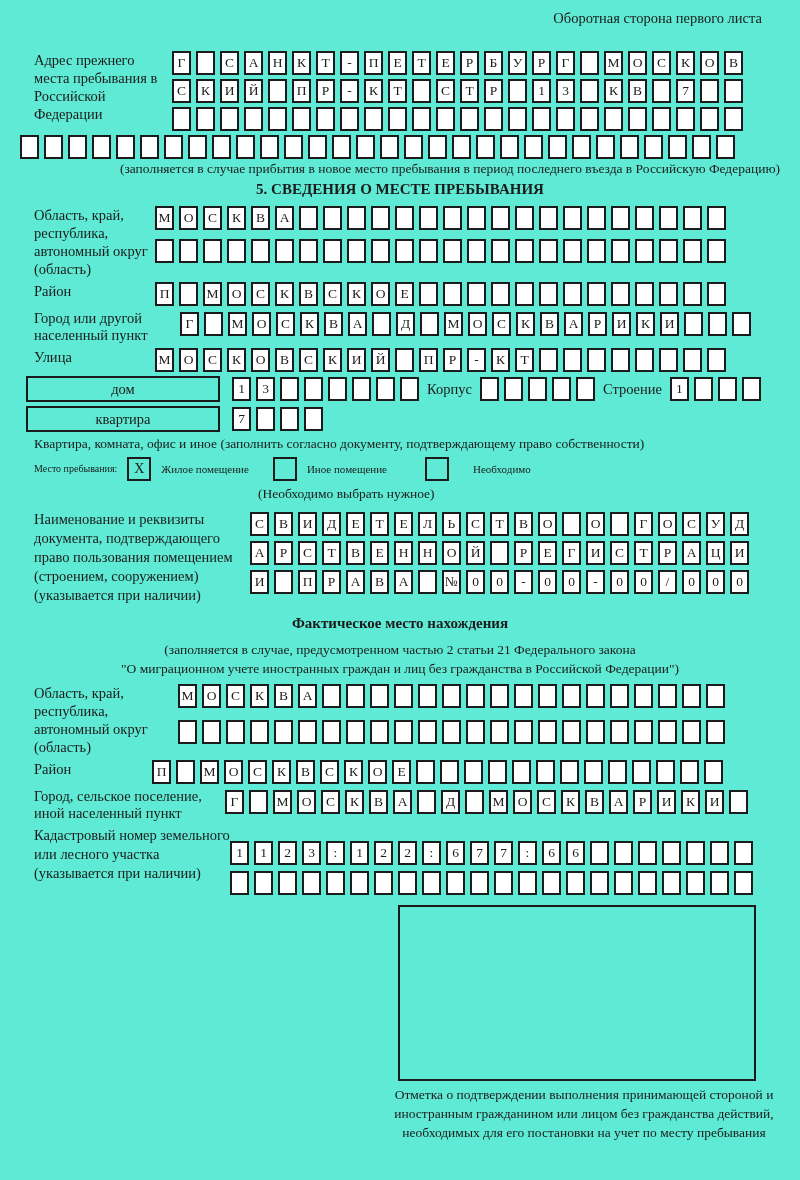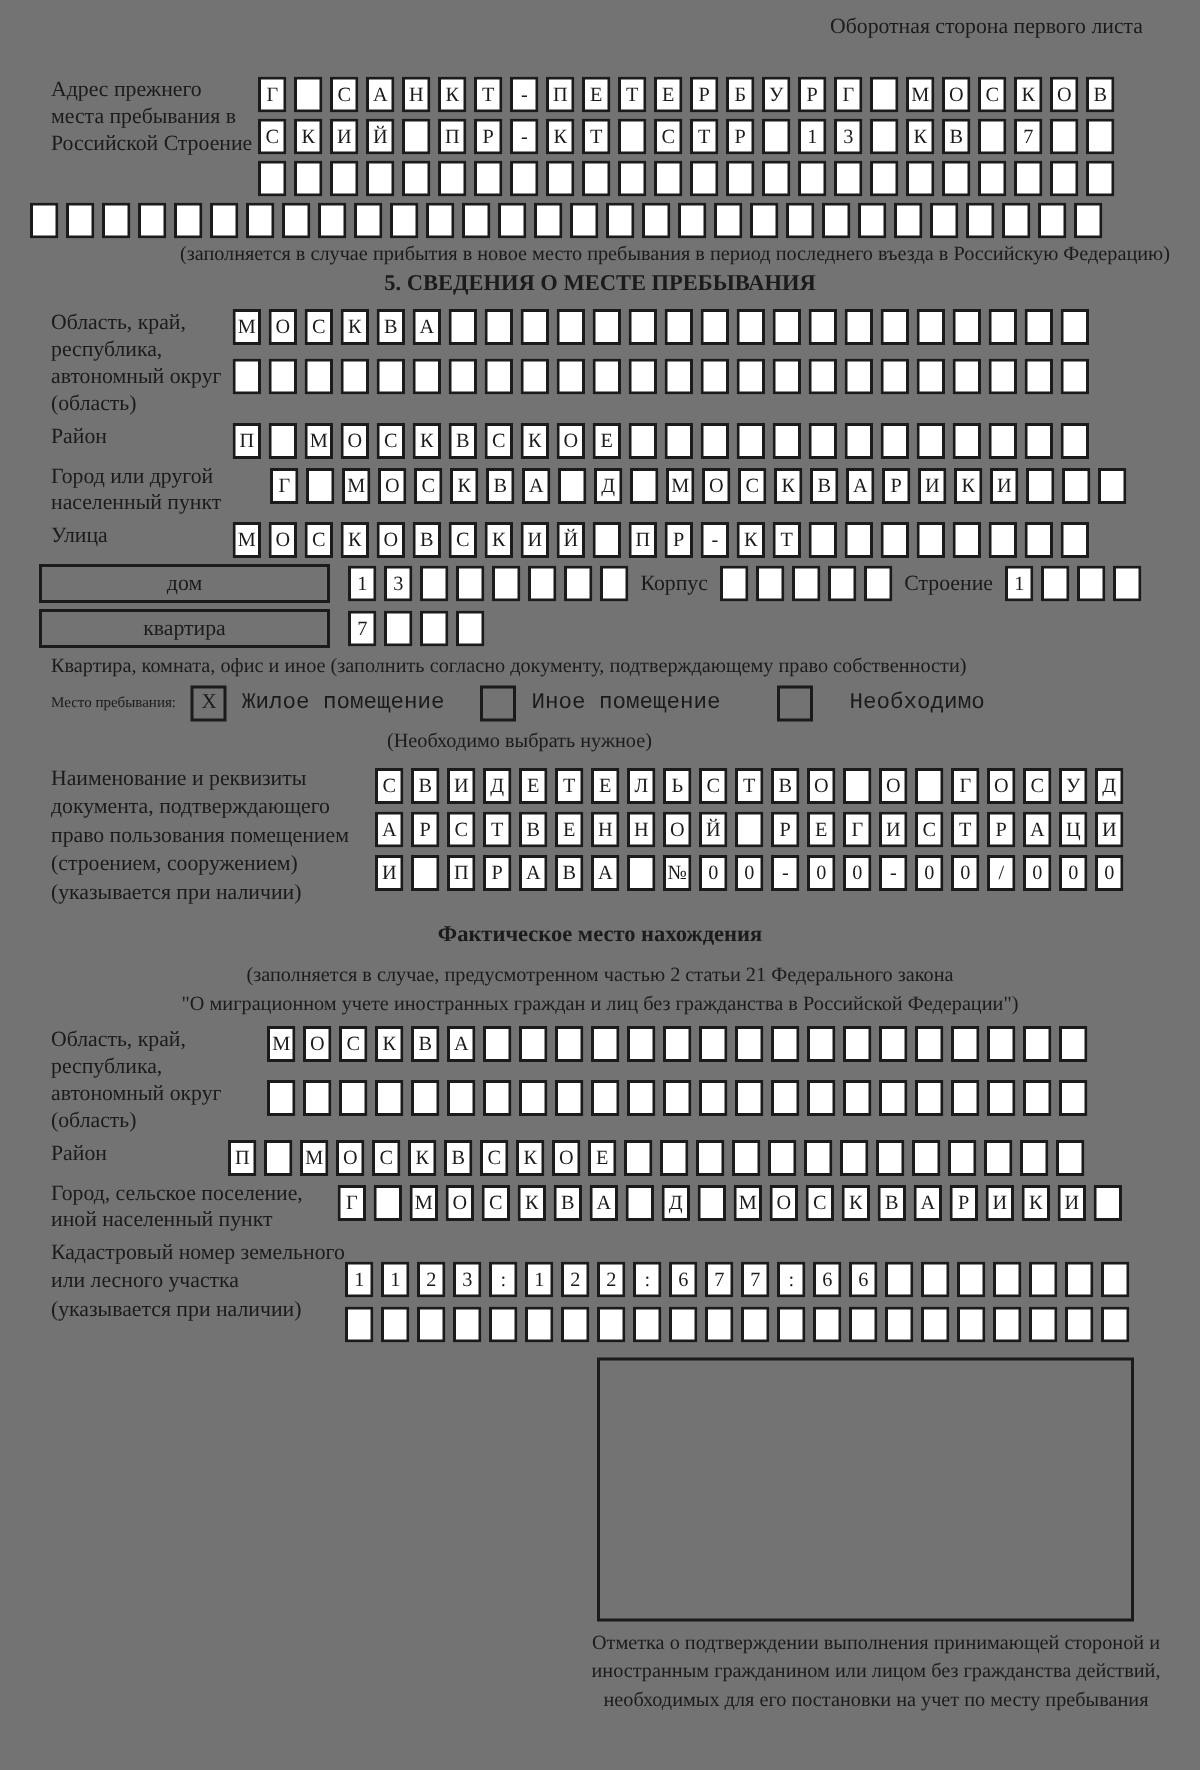--- a/index.html
+++ b/index.html
@@ -1,21 +1,21 @@
 <!DOCTYPE html>
 <html><head>
 <meta charset="utf-8">
 <style>
   * { box-sizing: border-box; margin: 0; padding: 0; }
   html,body { background:#fff; }
   .page {
     position: relative;
     width: 800px; height: 1180px;
     margin: 0 auto;
-    background: #737373;
+    background: #5eead4;
     color: #1b1b1b;
     font-family: "Liberation Serif", "DejaVu Serif", serif;
     padding: 10px 20px 0 20px;
     overflow: hidden;
   }
   .hdr-note { text-align: right; font-size: 14.5px; padding-right: 18px; margin-bottom: 24px; }
 
   .frow { display: flex; align-items: flex-start; margin-bottom: 4px; }
   .flabel { font-size: 14.5px; line-height: 18px; padding-left: 14px; flex: 0 0 auto; }
 
@@ -42,21 +42,21 @@
   }
   .inline-lbl { font-size: 14.5px; line-height: 26px; padding: 0 8px; }
 
   .cbox {
     display: inline-block; width: 24px; height: 24px;
     border: 2px solid #1b1b1b; text-align: center;
     font-size: 14px; line-height: 20px; vertical-align: middle;
     margin: 0 10px;
   }
   .pt-label { font-size: 10px; line-height: 26px; padding-left: 14px; }
-  .pt-opt { font-size: 15px; line-height: 26px; margin-right: 14px; font-family: Liberation Mono, monospace; }
+  .pt-opt { font-size: 11px; line-height: 26px; margin-right: 14px; }
 
   .choose-note { font-size: 13.5px; margin: 2px 0 8px 238px; }
 
   .fact-note { font-size: 13.5px; text-align: center; line-height: 19px; }
 
   .stamp-wrap { display: flex; margin-top: 10px; }
   .stamp-col { margin-left: 372px; width: 384px; }
   .stamp-box { width: 358px; height: 176px; border: 2px solid #1b1b1b; margin-left: 6px; }
   .stamp-note { font-size: 13.5px; line-height: 19px; text-align: center; margin-top: 4px; }
 
@@ -65,21 +65,21 @@
   .mb6 { margin-bottom: 6px; }
 </style>
 </head>
 <body>
 
 <div class="page">
 
   <div class="hdr-note">Оборотная сторона первого листа</div>
 
   <div class="frow">
-    <div class="flabel w152">Адрес прежнего места пребывания в Российской Строение</div>
+    <div class="flabel w152">Адрес прежнего места пребывания в Российской Федерации</div>
     <div class="cells-col" style="gap:4px">
       <div class="cells">
           <span class="cell">Г</span>
           <span class="cell"></span>
           <span class="cell">С</span>
           <span class="cell">А</span>
           <span class="cell">Н</span>
           <span class="cell">К</span>
           <span class="cell">Т</span>
           <span class="cell">-</span>

